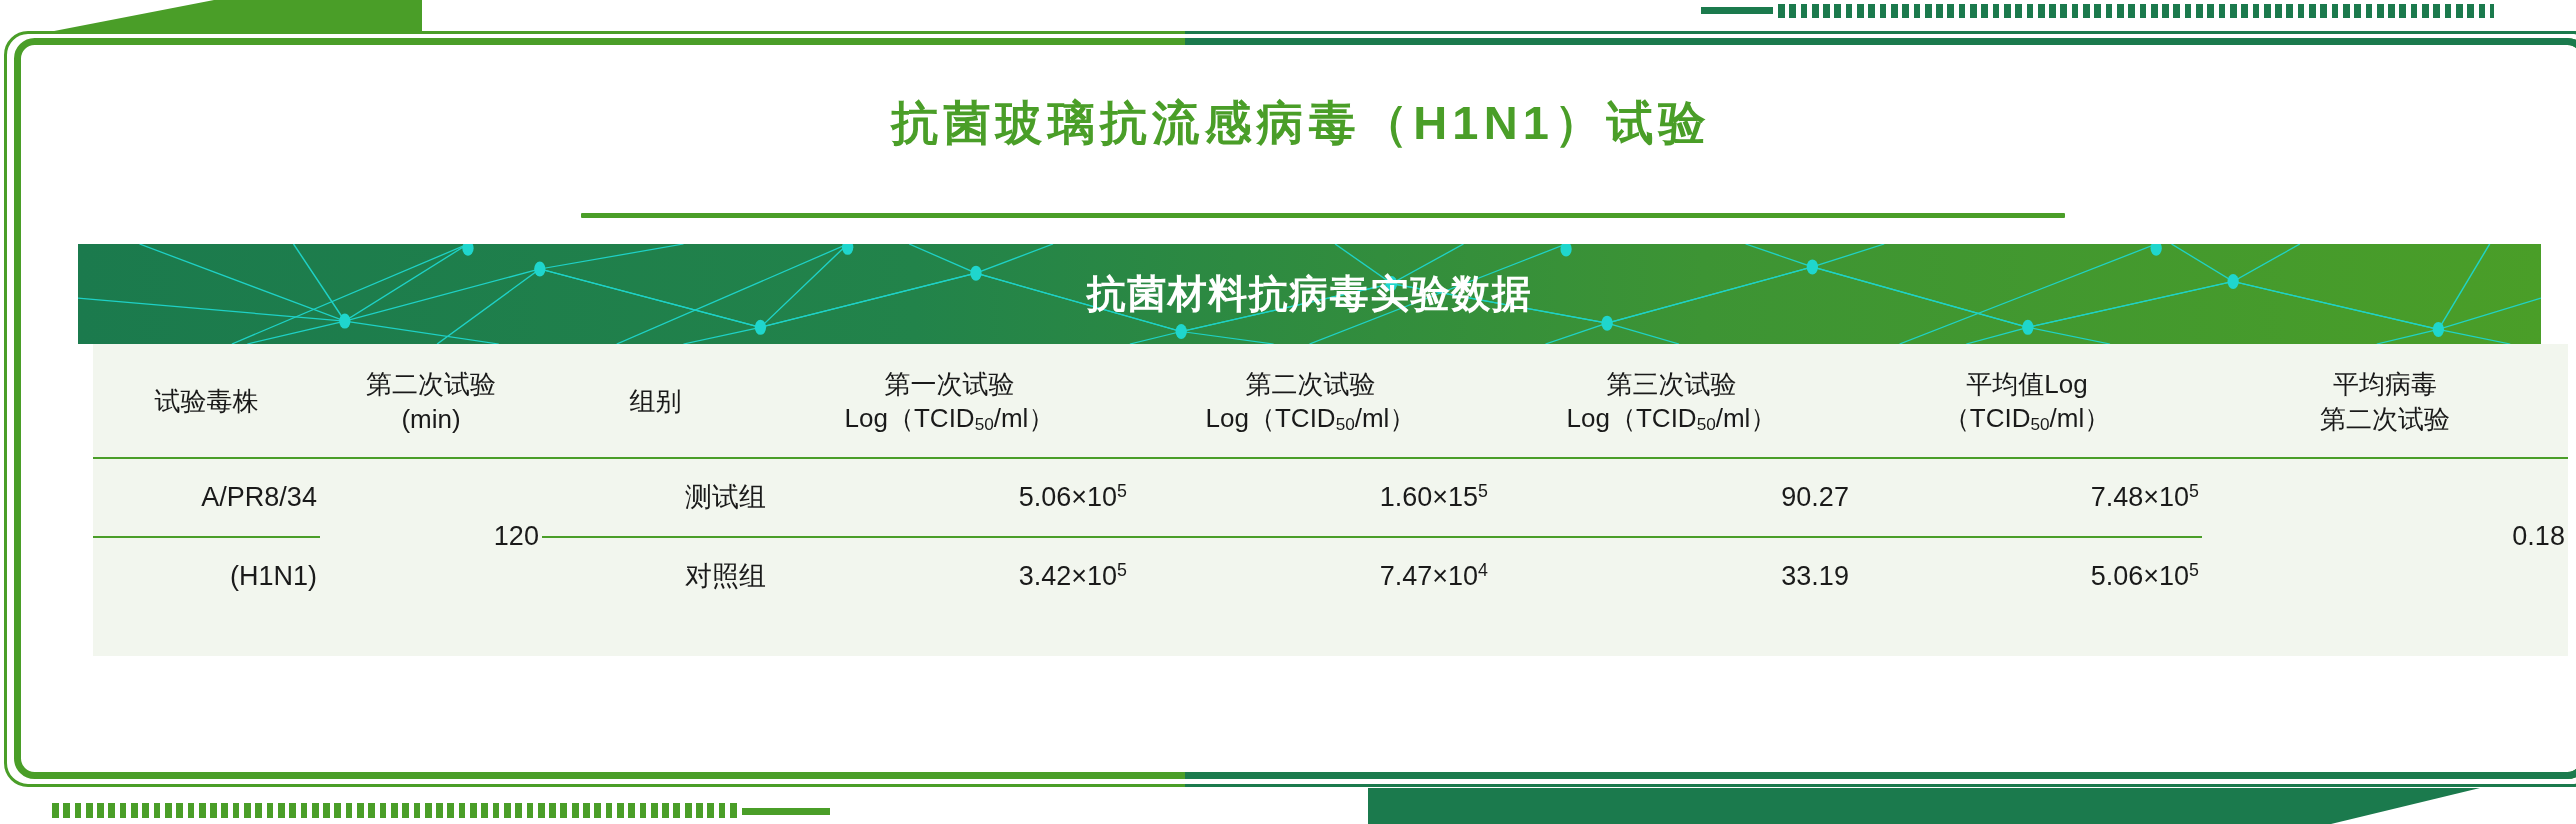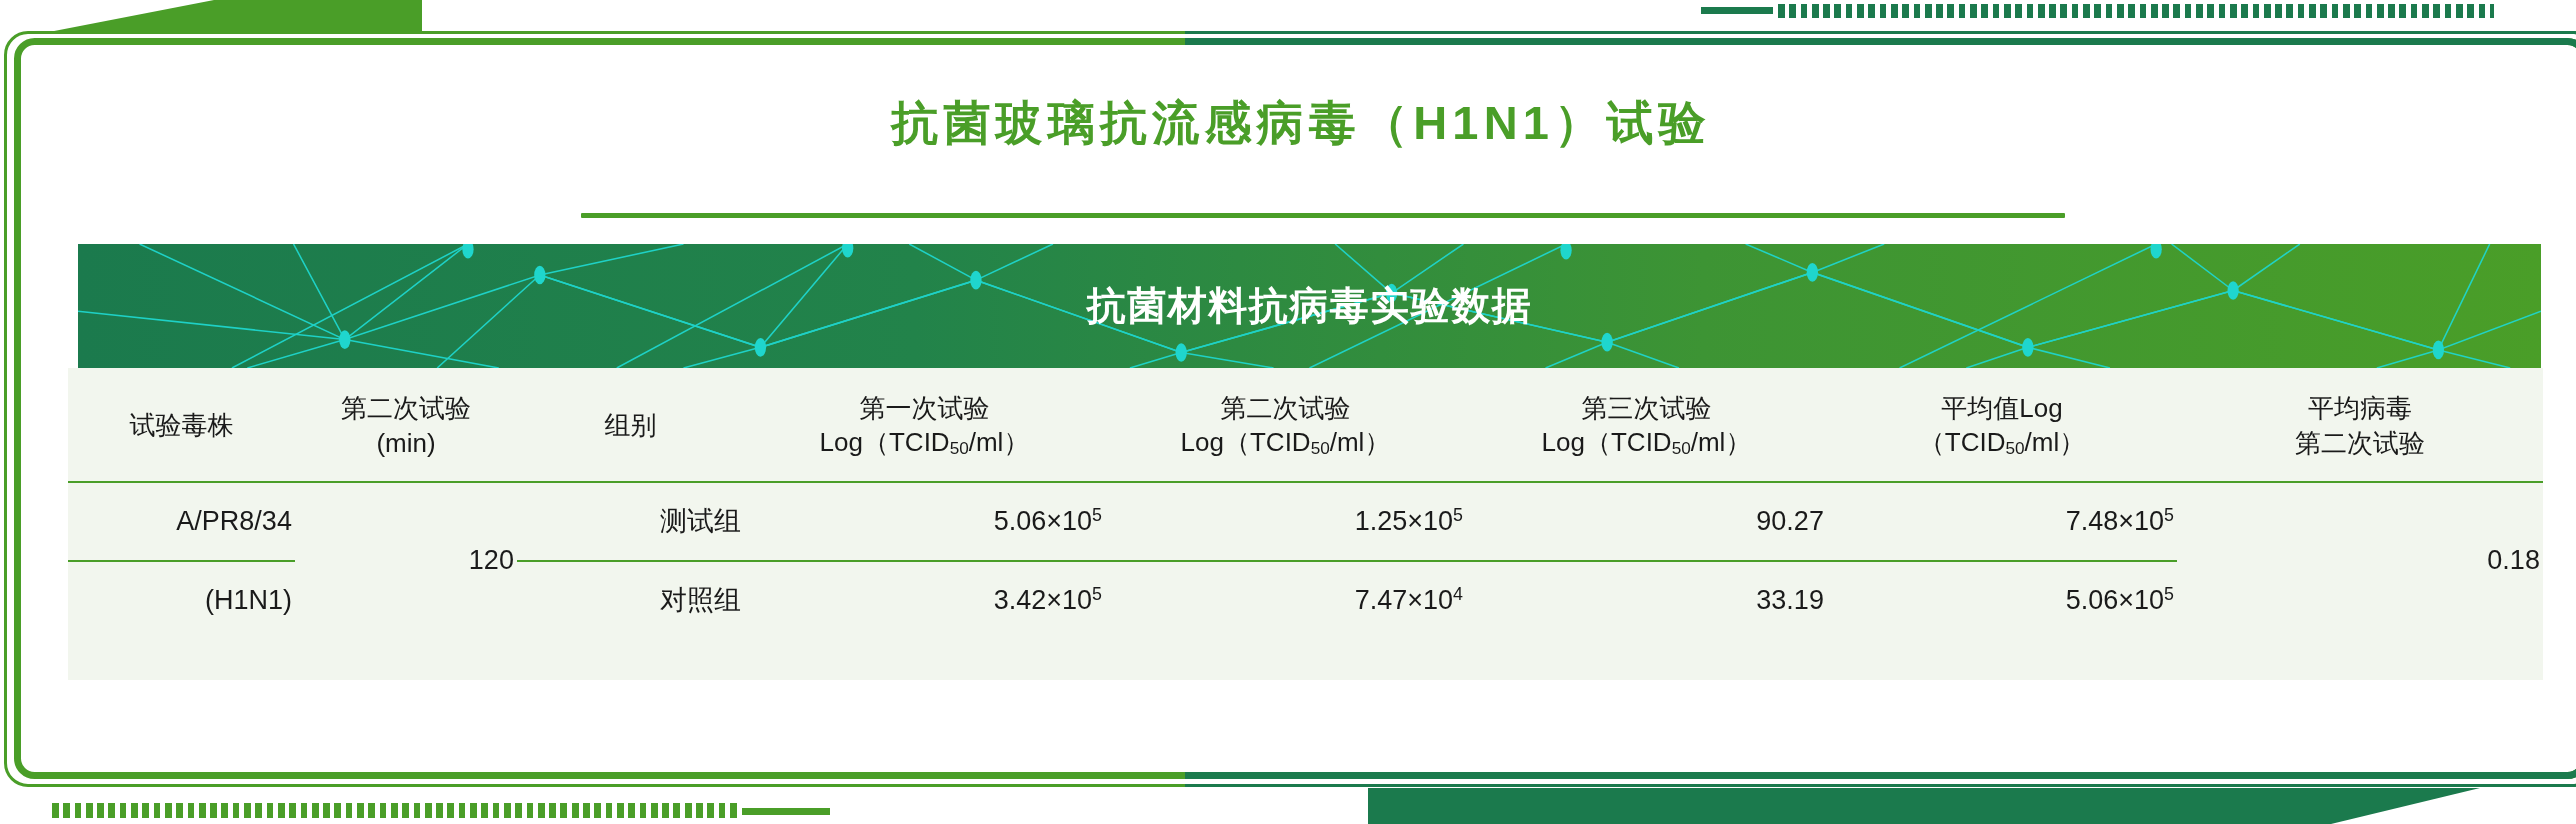--- a/index.html
+++ b/index.html
@@ -119,40 +119,40 @@
   }
 
   
   .table-wrap {
     position: absolute;
     left: 68px; top: 244px; width: 2473px;
   }
 
   .banner {
     position: relative;
-    height: 124px;
+    height: 100px;
     background: linear-gradient(to right, #1b7a4d 0%, #22834a 34%, #3d9434 66%, #4a9e28 100%);
     overflow: hidden;
     margin-left: 10px;
   }
   .banner svg { position: absolute; inset: 0; width: 100%; height: 100%; }
   .banner-title {
     position: absolute;
     left: 0; right: 0; top: 50%;
     transform: translateY(-50%);
     text-align: center;
     font-size: 39px;
     font-weight: bold;
     color: #ffffff;
     letter-spacing: 1.5px;
     white-space: nowrap;
     z-index: 2;
   }
 
-  .grid-body { background: #f0abfc; }
+  .grid-body { background: #f0abfc; margin-left: 25px; }
 
   table.data {
     width: 100%;
     border-collapse: collapse;
     table-layout: fixed;
     background: #f2f6ee;
   }
   table.data th, table.data td {
     text-align: center;
     vertical-align: middle;
@@ -297,21 +297,21 @@
                 <div>第二次试验</div>
               </th>
             </tr>
           </thead>
           <tbody>
             <tr class="row-top">
               <td class="divline">A/PR8/34</td>
               <td rowspan="2">120</td>
               <td class="divline">测试组</td>
               <td class="divline"><span>5.06×10</span><span class="sup">5</span></td>
-              <td class="divline"><span>1.25×10</span><span class="sup">5</span></td>
+              <td class="divline"><span>1.60×15</span><span class="sup">5</span></td>
               <td class="divline">90.27</td>
               <td class="divline"><span>7.48×10</span><span class="sup">5</span></td>
               <td rowspan="2">0.18</td>
             </tr>
             <tr>
               <td>(H1N1)</td>
               <td>对照组</td>
               <td><span>3.42×10</span><span class="sup">5</span></td>
               <td><span>7.47×10</span><span class="sup">4</span></td>
               <td>33.19</td>

